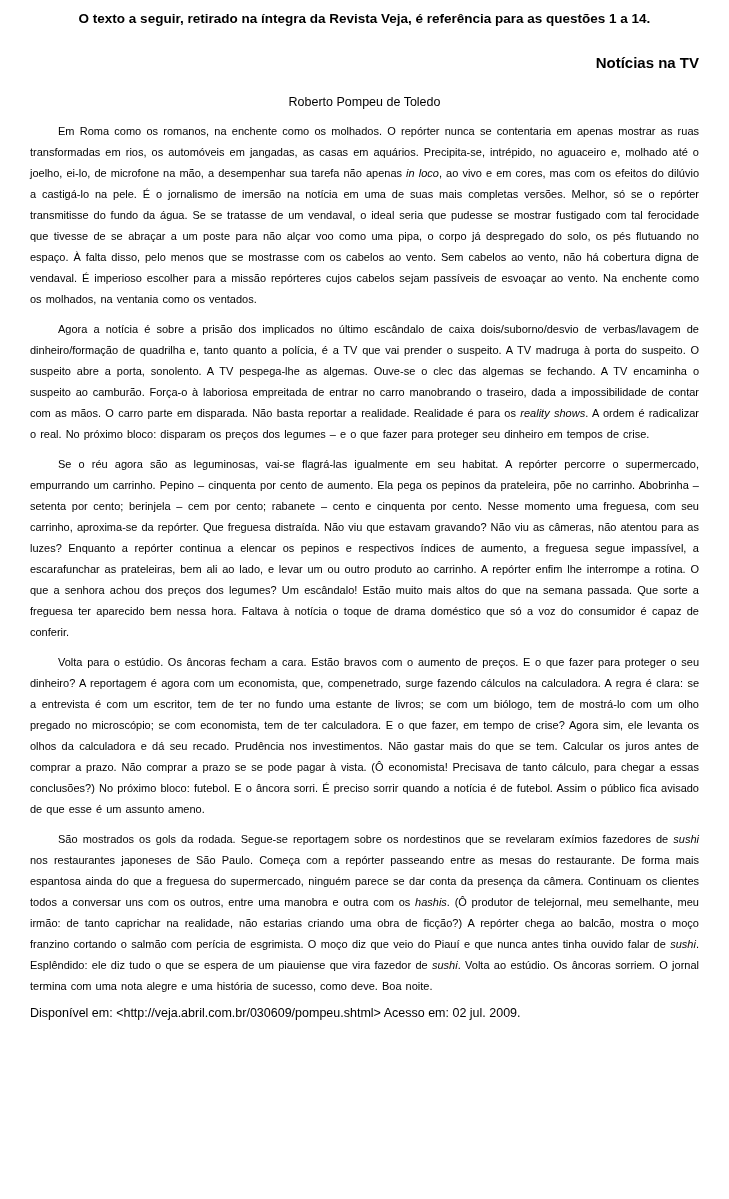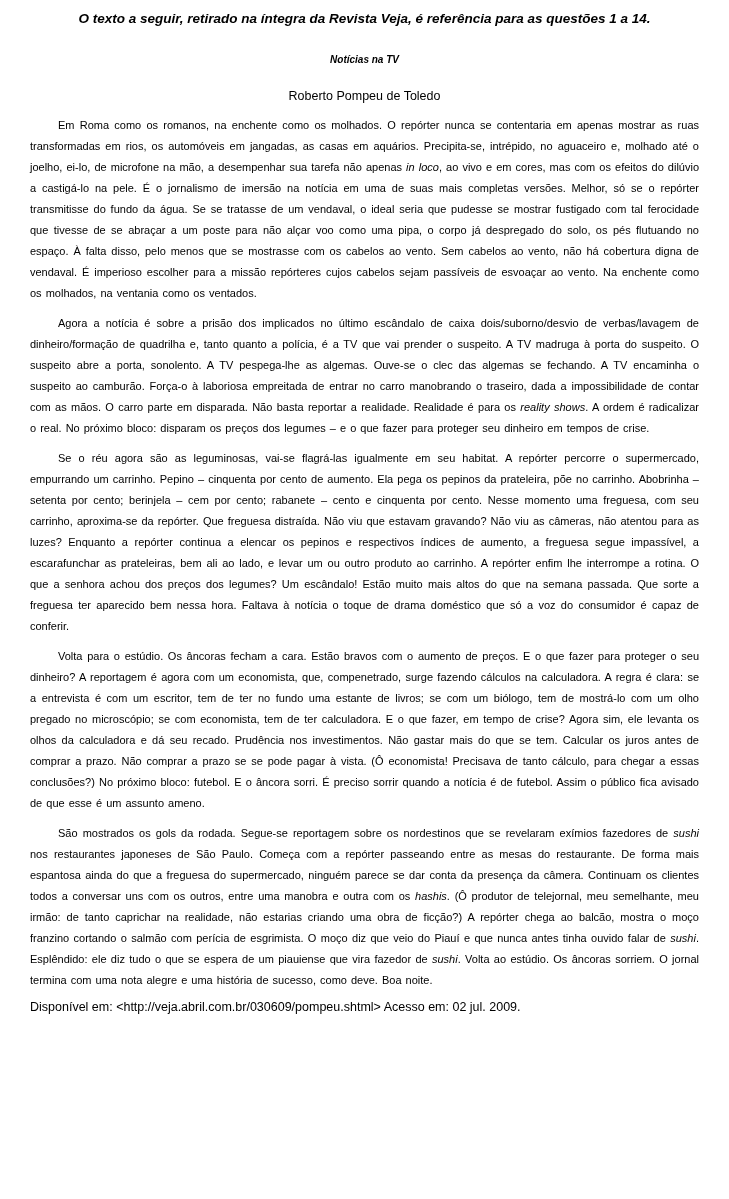--- a/index.html
+++ b/index.html
@@ -16,28 +16,26 @@
     padding: 8px 30px 10px 30px;
     background: #ffffff;
     overflow: hidden;
   }
   .instruction {
     font-weight: bold;
     text-align: center;
     font-size: 13.5px;
     line-height: 18px;
     margin: 2px 0 0 0;
-    font-style: italic;
   }
   .title {
     font-weight: bold;
-    text-align: center;
-    font-size: 10px;
+    text-align: right;
+    font-size: 15px;
     margin: 26px 0 0 0;
-    font-style: italic;
   }
   .author {
     text-align: center;
     font-size: 12.5px;
     margin: 24px 0 12px 0;
   }
   .body-text p {
     text-align: justify;
     font-size: 11px;
     line-height: 21px;

